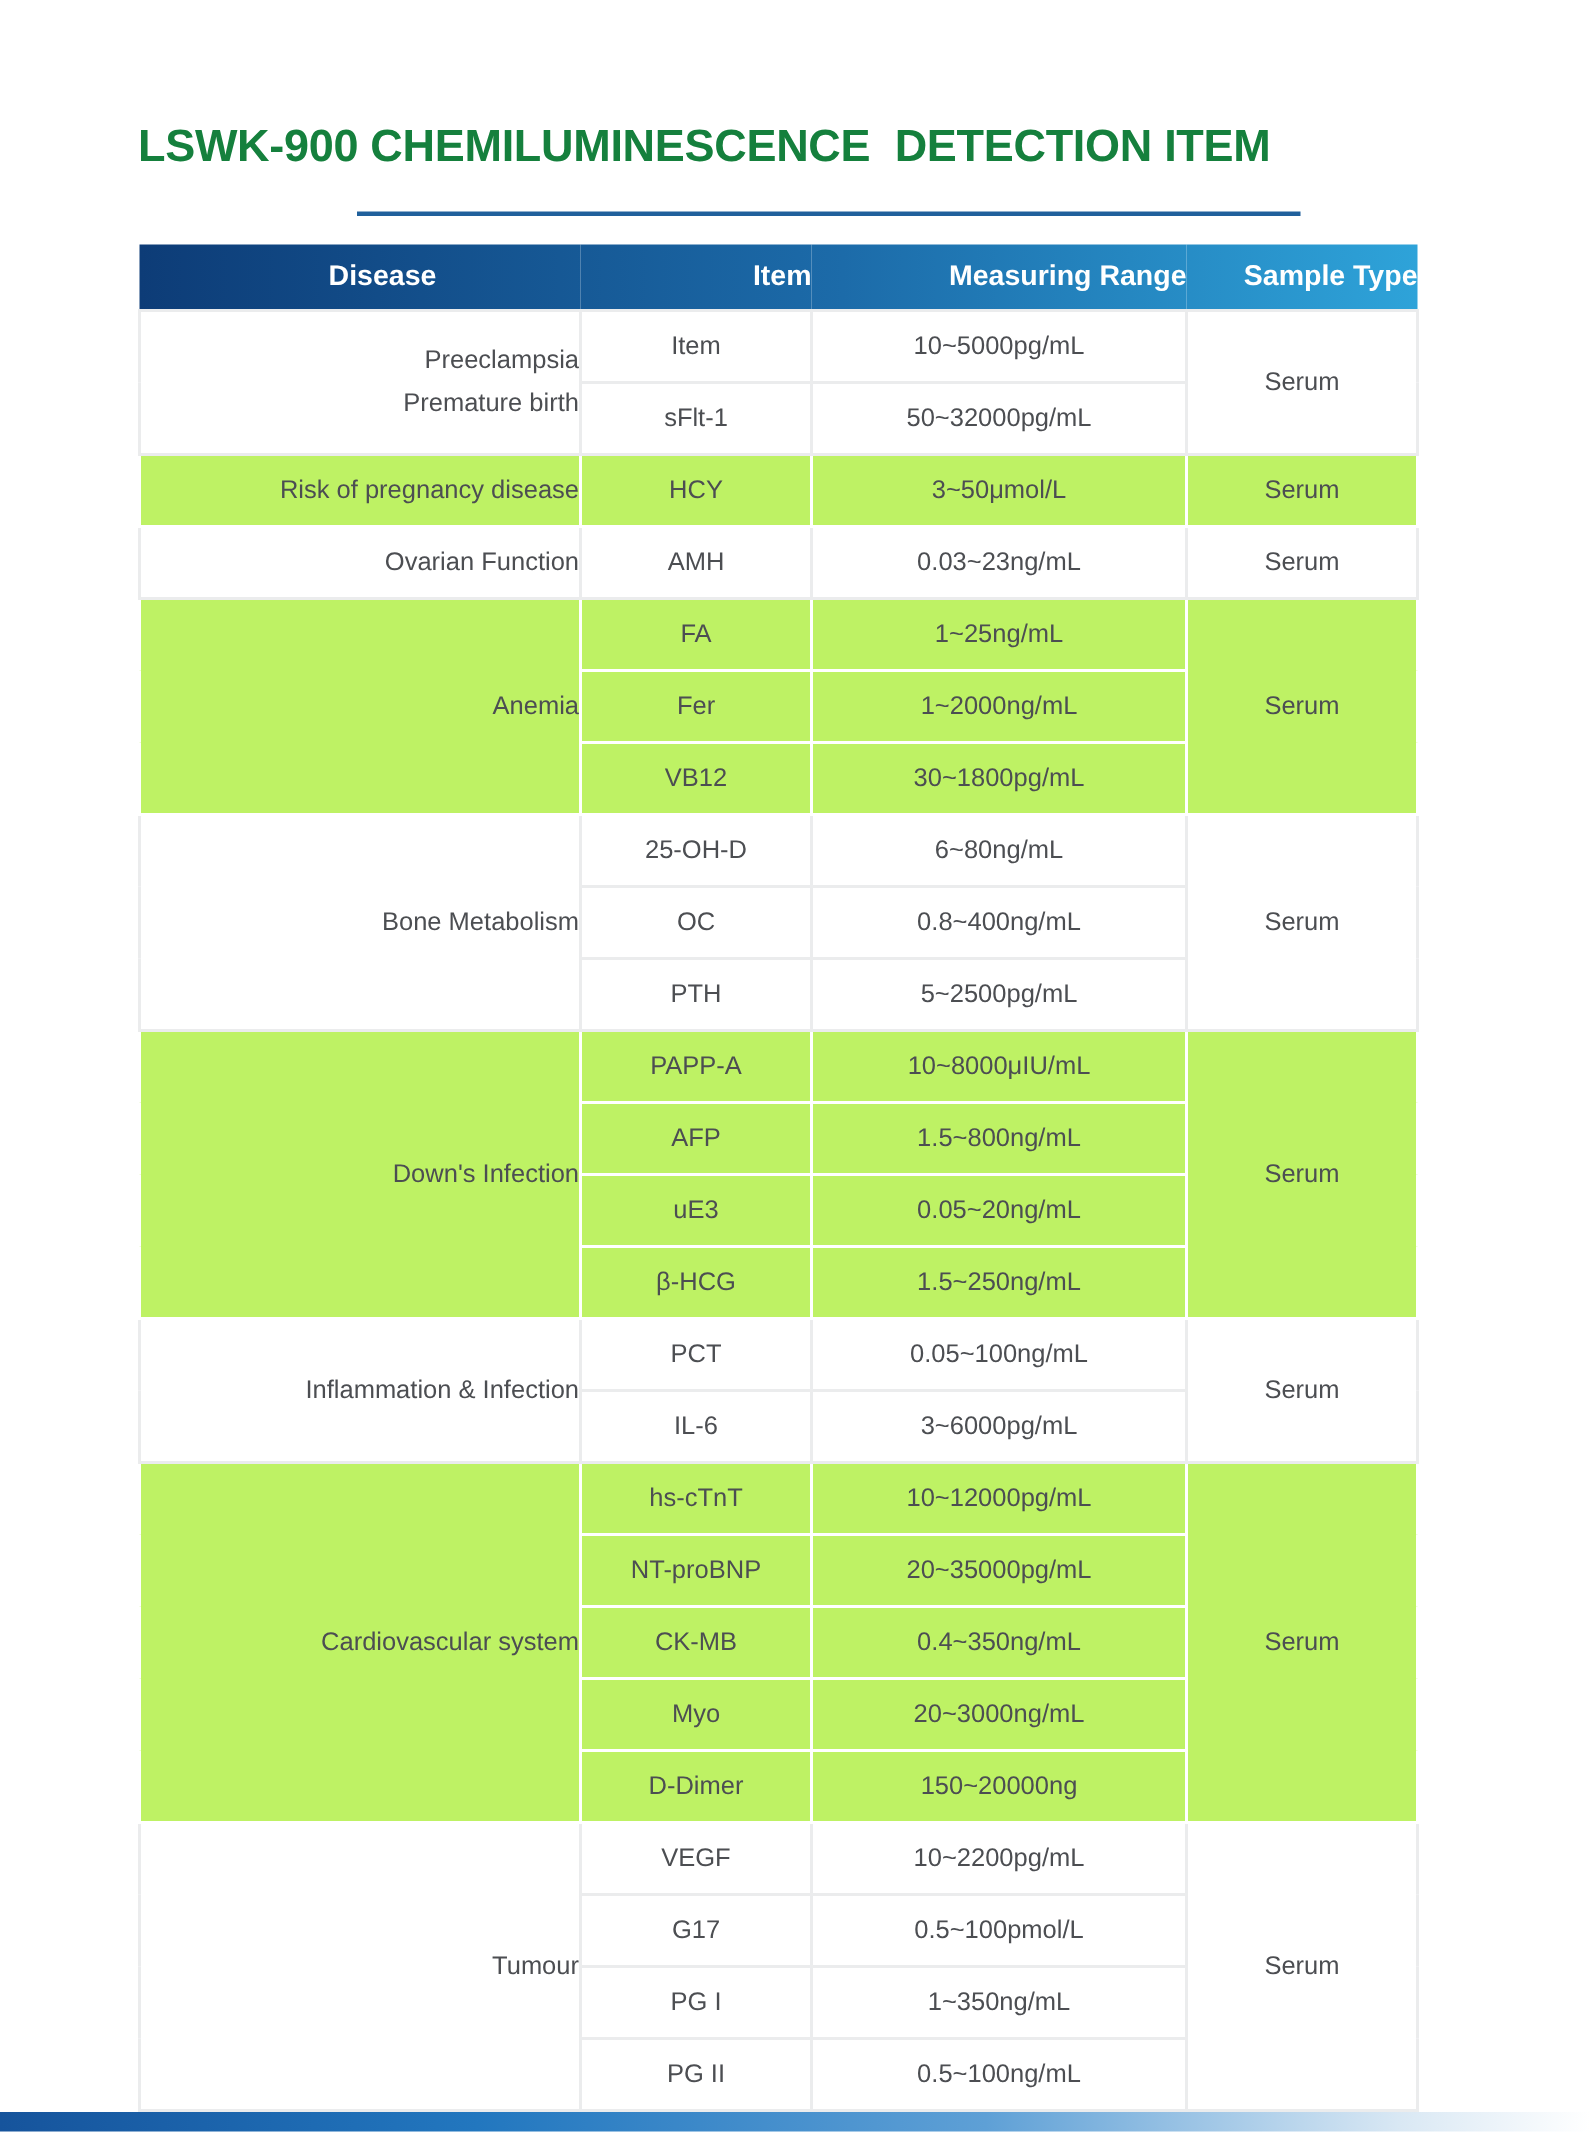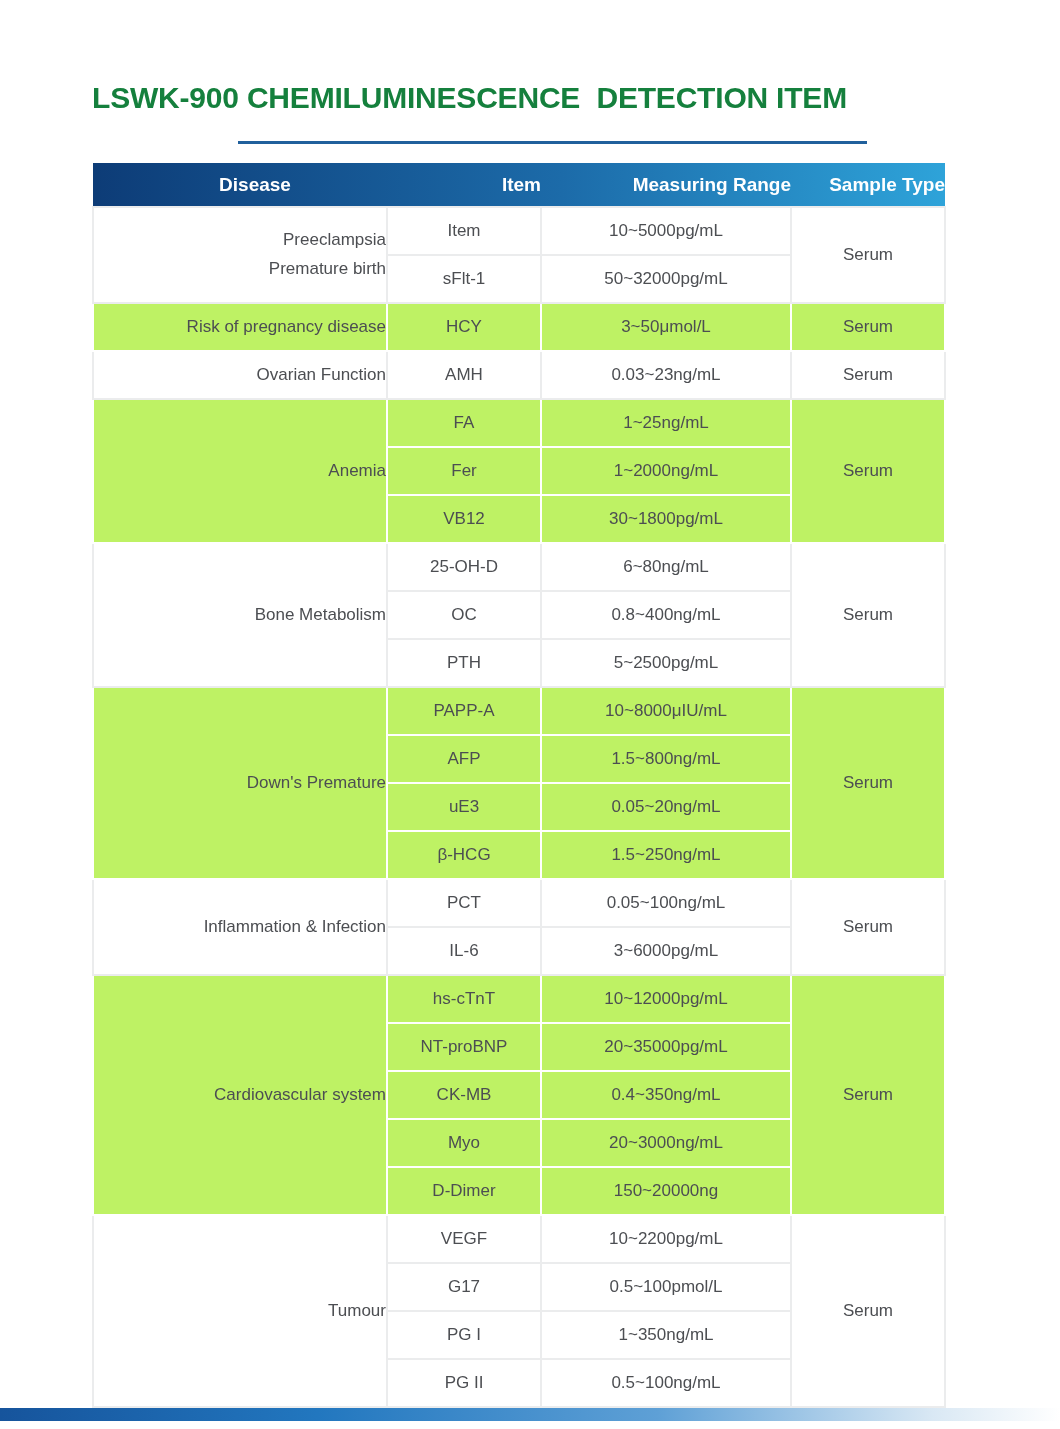--- a/index.html
+++ b/index.html
@@ -144,21 +144,21 @@
     <tr class="w">
       <td>OC</td>
       <td>0.8~400ng/mL</td>
     </tr>
     <tr class="w">
       <td>PTH</td>
       <td>5~2500pg/mL</td>
     </tr>
 
     <tr class="b">
-      <td class="disease" rowspan="4">Down's Premature</td>
+      <td class="disease" rowspan="4">Down's Infection</td>
       <td>PAPP-A</td>
       <td>10~8000μIU/mL</td>
       <td rowspan="4">Serum</td>
     </tr>
     <tr class="b">
       <td>AFP</td>
       <td>1.5~800ng/mL</td>
     </tr>
     <tr class="b">
       <td>uE3</td>

